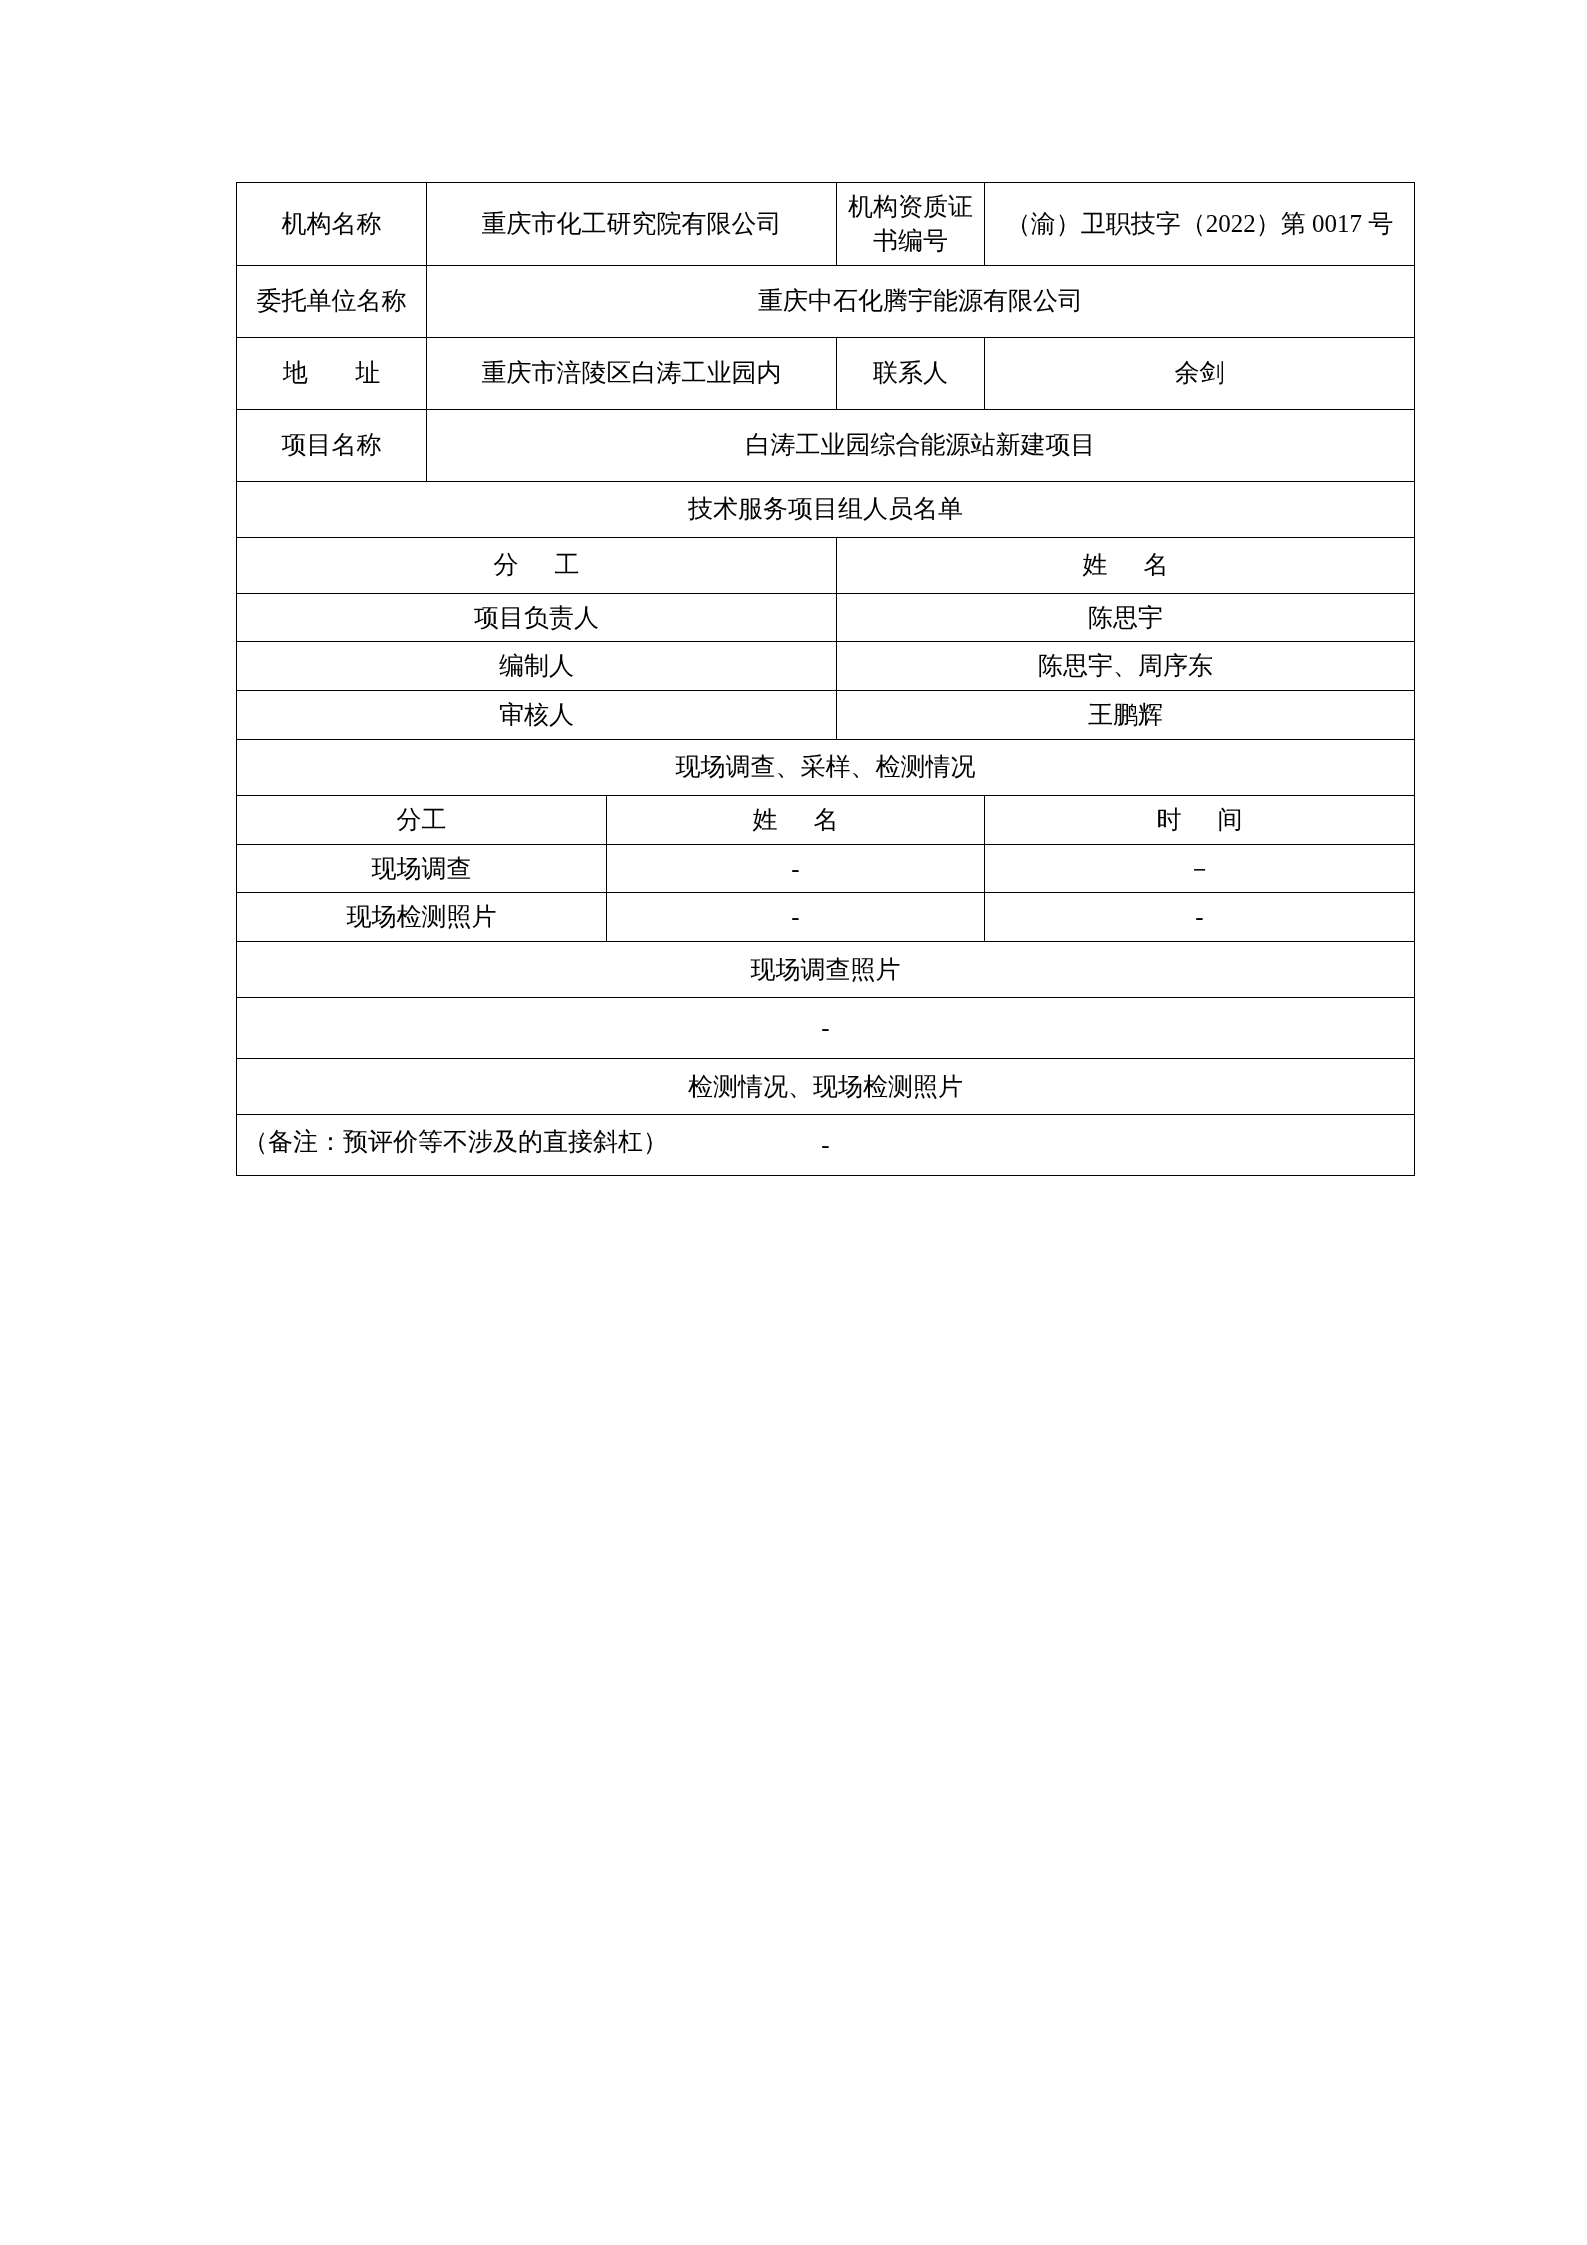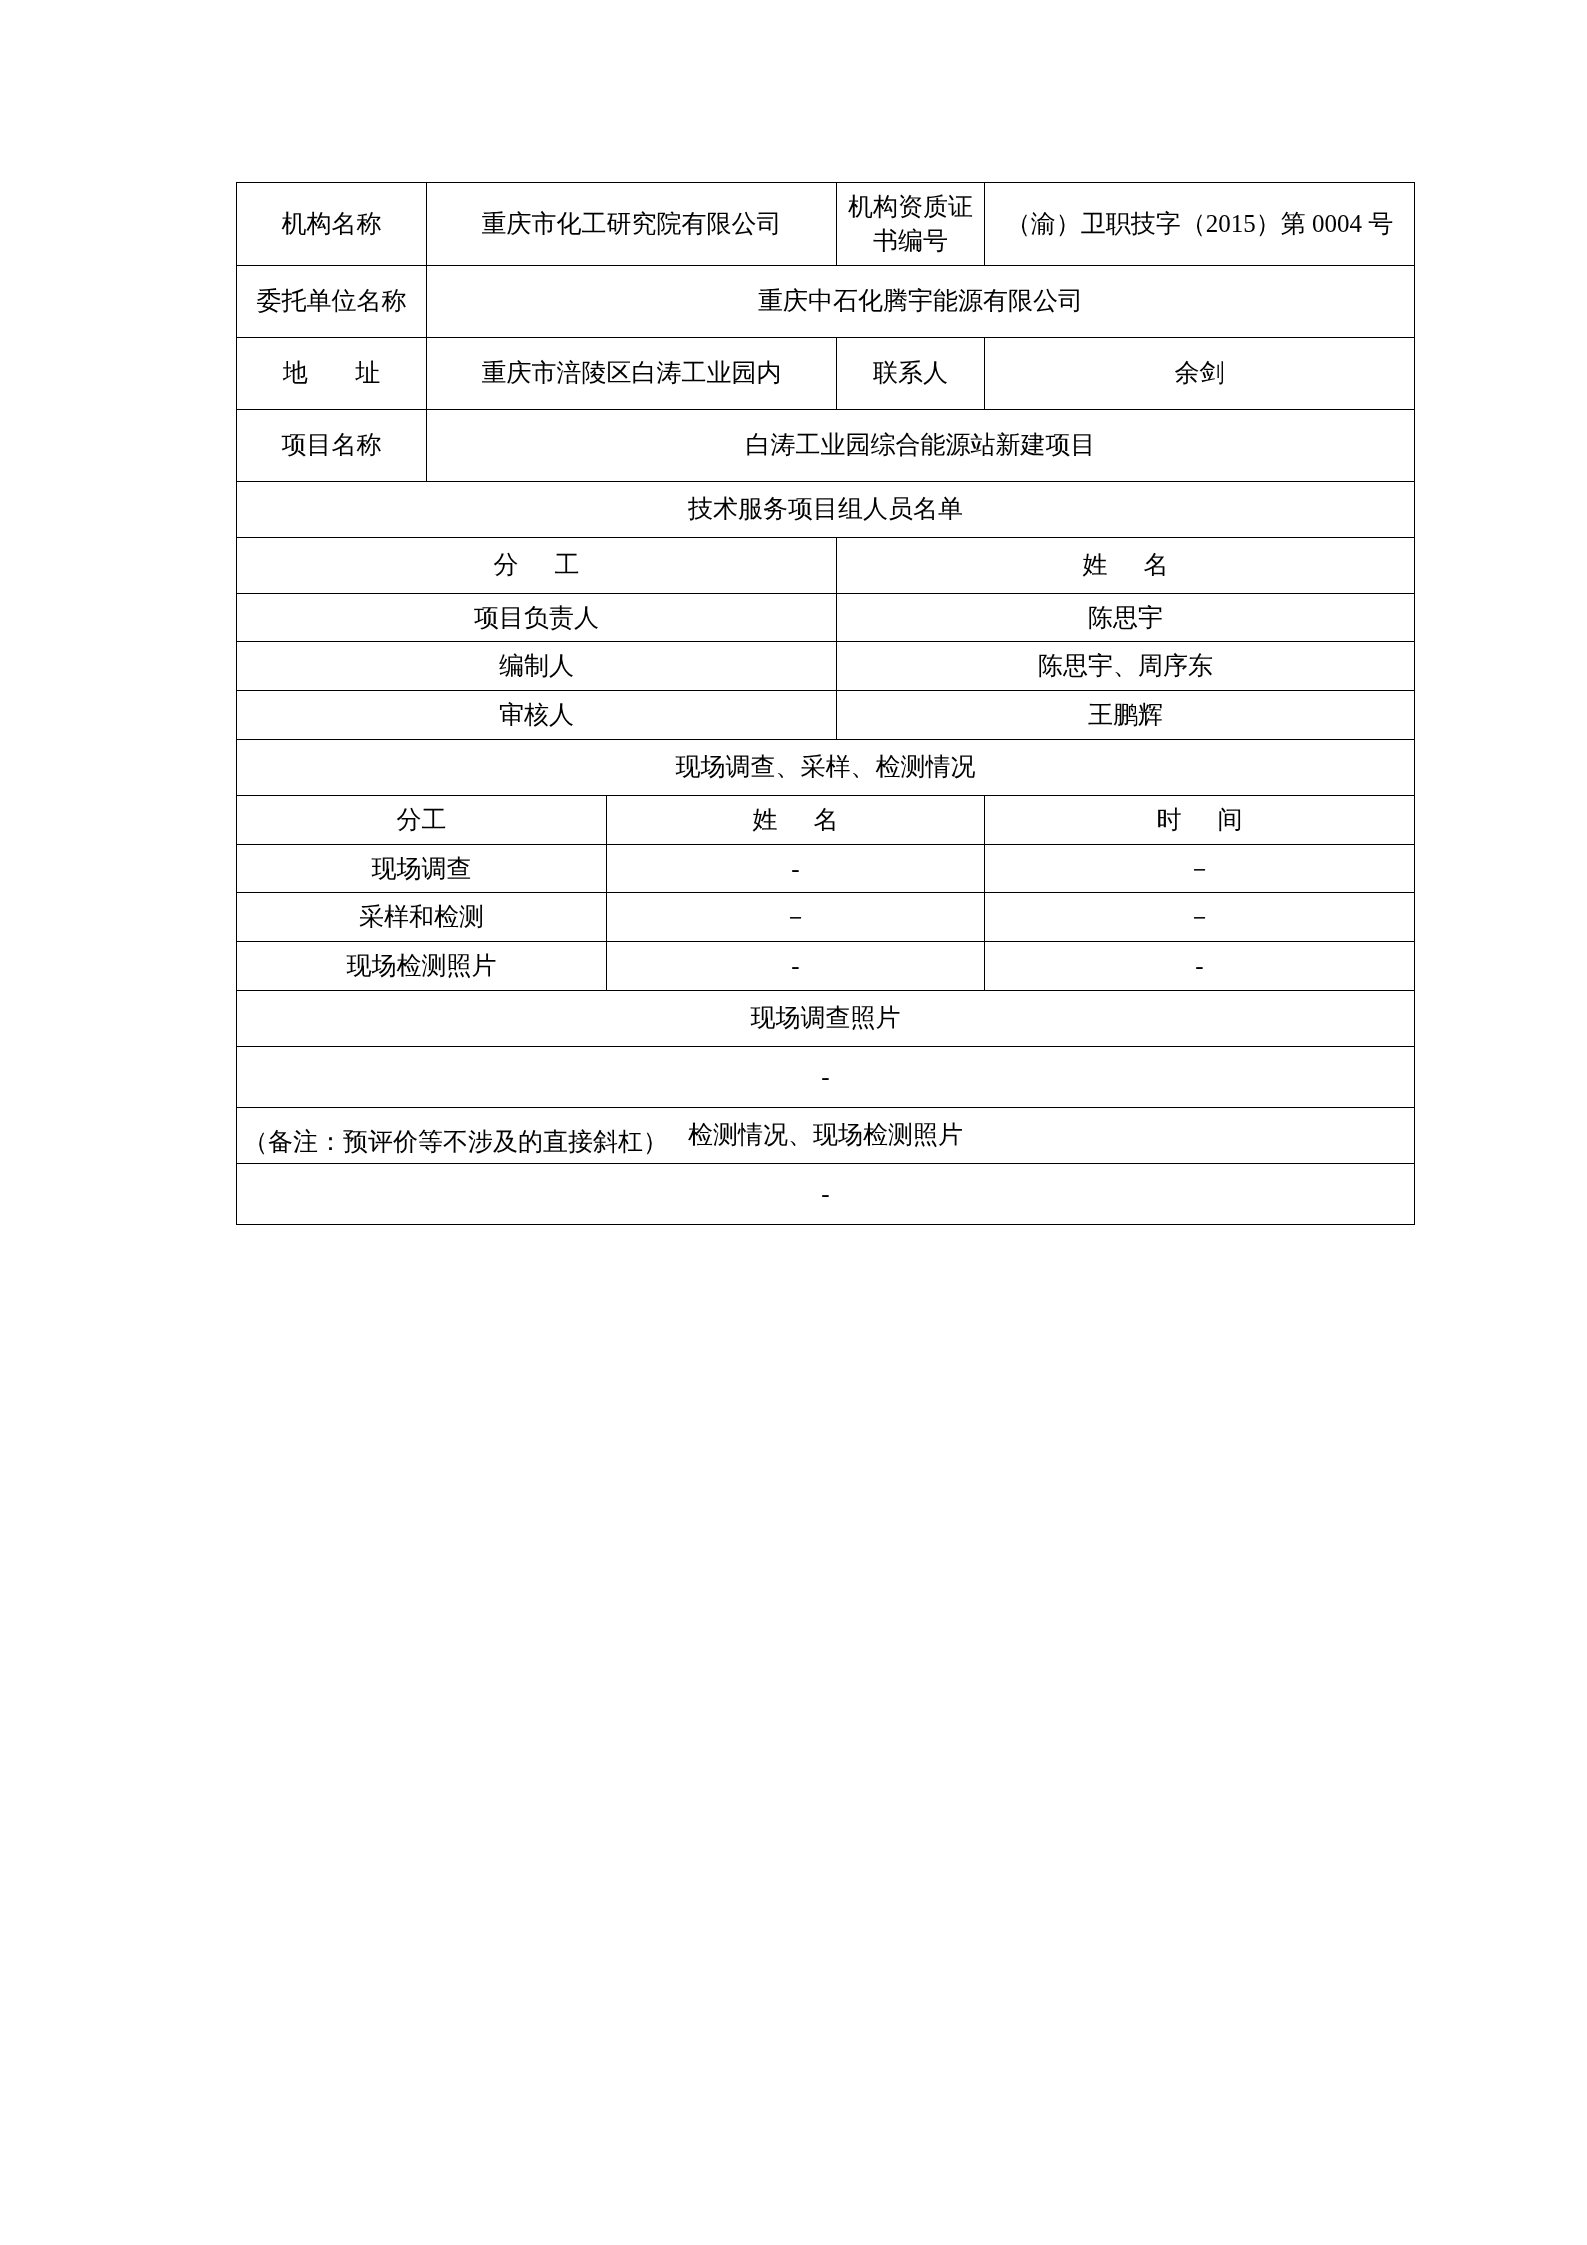--- a/index.html
+++ b/index.html
@@ -67,21 +67,21 @@
       <col style="width:120px">
       <col style="width:148px">
       <col style="width:170px">
       <col style="width:260px">
     </colgroup>
     <tbody>
       <tr class="r-head">
         <td class="cell-label">机构名称</td>
         <td colspan="3">重庆市化工研究院有限公司</td>
         <td>机构资质证书编号</td>
-        <td colspan="2">（渝）卫职技字（2015）第 0004 号</td>
+        <td colspan="2">（渝）卫职技字（2022）第 0017 号</td>
       </tr>
       <tr class="tall">
         <td class="cell-label">委托单位名称</td>
         <td colspan="6">重庆中石化腾宇能源有限公司</td>
       </tr>
       <tr class="tall">
         <td class="cell-label sp-4">地　址</td>
         <td colspan="3">重庆市涪陵区白涛工业园内</td>
         <td>联系人</td>
         <td colspan="2">余剑</td>
@@ -116,25 +116,20 @@
         <td colspan="2">分工</td>
         <td colspan="3" class="sp-2">姓　名</td>
         <td colspan="2" class="sp-2">时　间</td>
       </tr>
       <tr class="short">
         <td colspan="2">现场调查</td>
         <td colspan="3">-</td>
         <td colspan="2">－</td>
       </tr>
       <tr class="short">
-        <td colspan="2">采样和检测</td>
-        <td colspan="3">－</td>
-        <td colspan="2">－</td>
-      </tr>
-      <tr class="short">
         <td colspan="2">现场检测照片</td>
         <td colspan="3">-</td>
         <td colspan="2">-</td>
       </tr>
       <tr class="mid">
         <td colspan="7">现场调查照片</td>
       </tr>
       <tr class="blank-row">
         <td colspan="7">-</td>
       </tr>

